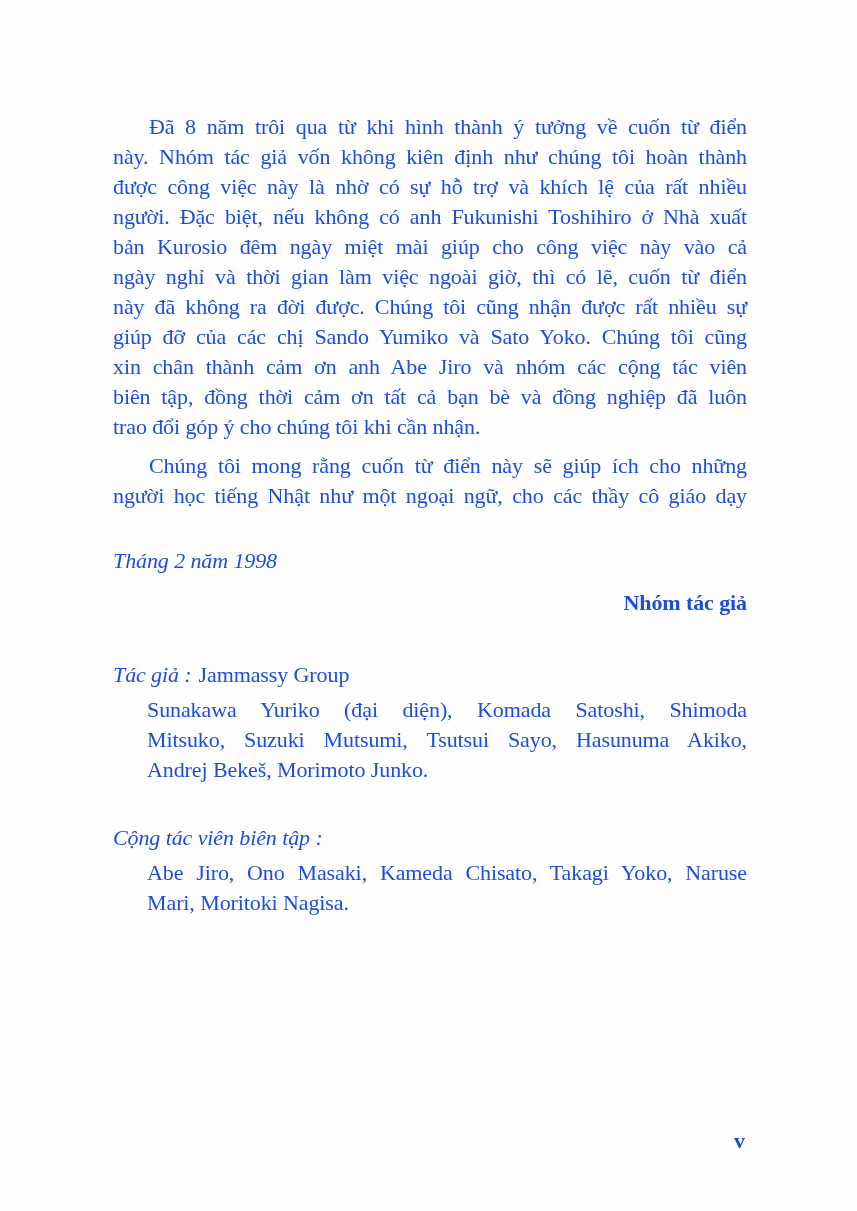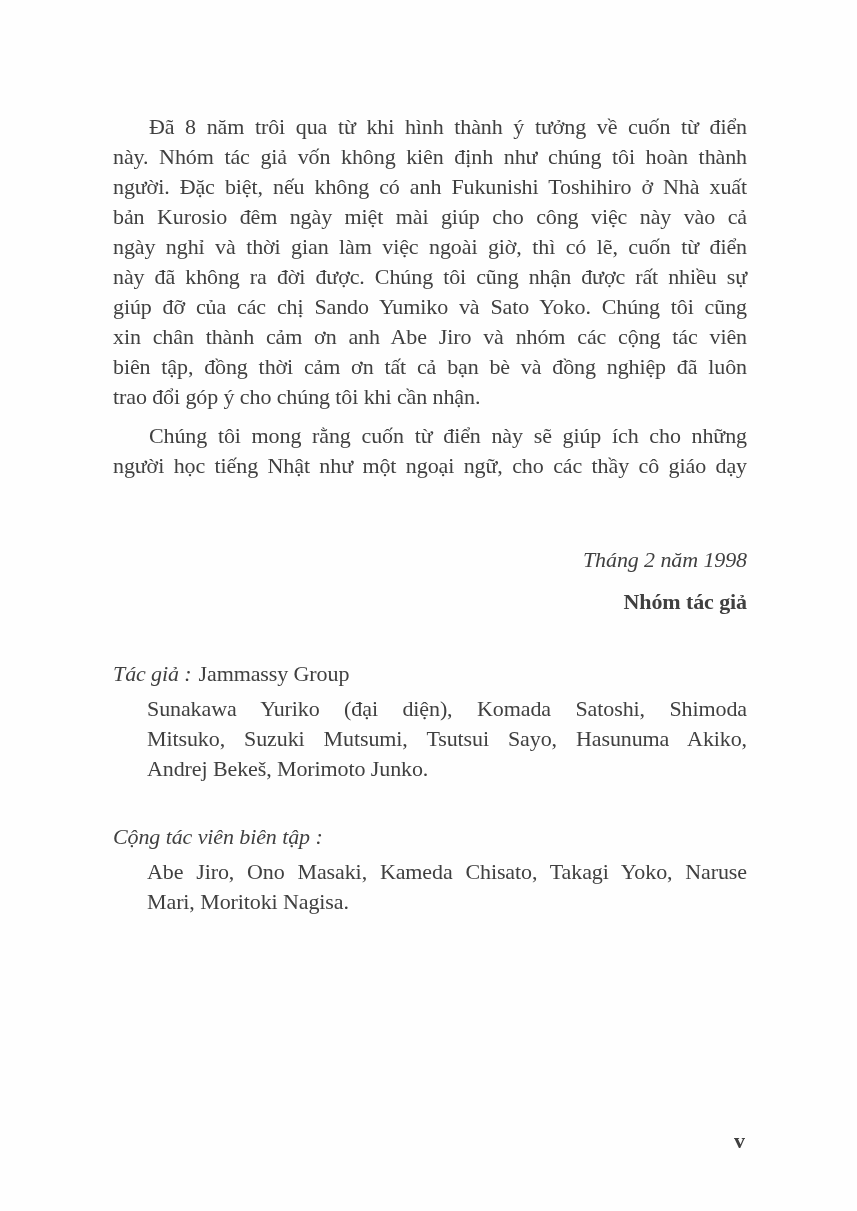--- a/index.html
+++ b/index.html
@@ -5,39 +5,38 @@
   html, body { margin: 0; padding: 0; }
   body {
     width: 857px; height: 1211px;
     background: #ffffff;
     font-family: "Liberation Serif", "DejaVu Serif", serif;
   }
   .page {
     position: relative;
     width: 857px; height: 1211px;
     background: #fefefe;
-    color: #404040;
+    color: #1d4ed8;
     font-size: 22px;
     line-height: 30px;
     letter-spacing: -0.1px;
     overflow: hidden;
   }
   .text-block {
     position: absolute;
     left: 113px; top: 112px;
     width: 634px;
   }
   
   .jline { text-align: justify; text-align-last: justify; }
   .jline.jline-last { text-align: left; text-align-last: left; }
   .indent-first .jline:first-child { text-indent: 36px; }
   .para-2 { margin-top: 9px; }
   .date-line {
-    margin-top: 64px;
-    text-align: right;
+    margin-top: 35px;
     font-style: italic;
   }
   .signature {
     margin-top: 12px;
     text-align: right;
     font-weight: bold;
   }
   .author-line { margin-top: 42px; }
   .label-italic { font-style: italic; }
   .author-line .label-italic { margin-right: 7px; }
@@ -54,20 +53,21 @@
 </style>
 </head>
 <body>
 
 <div class="page">
   <div class="text-block">
 
     <div class="para indent-first">
         <div class="jline">Đã 8 năm trôi qua từ khi hình thành ý tưởng về cuốn từ điển</div>
         <div class="jline">này. Nhóm tác giả vốn không kiên định như chúng tôi hoàn thành</div>
+        <div class="jline">được công việc này là nhờ có sự hỗ trợ và khích lệ của rất nhiều</div>
         <div class="jline">người. Đặc biệt, nếu không có anh Fukunishi Toshihiro ở Nhà xuất</div>
         <div class="jline">bản Kurosio đêm ngày miệt mài giúp cho công việc này vào cả</div>
         <div class="jline">ngày nghỉ và thời gian làm việc ngoài giờ, thì có lẽ, cuốn từ điển</div>
         <div class="jline">này đã không ra đời được. Chúng tôi cũng nhận được rất nhiều sự</div>
         <div class="jline">giúp đỡ của các chị Sando Yumiko và Sato Yoko. Chúng tôi cũng</div>
         <div class="jline">xin chân thành cảm ơn anh Abe Jiro và nhóm các cộng tác viên</div>
         <div class="jline">biên tập, đồng thời cảm ơn tất cả bạn bè và đồng nghiệp đã luôn</div>
         <div class="jline jline-last">trao đổi góp ý cho chúng tôi khi cần nhận.</div>
       </div>
 

